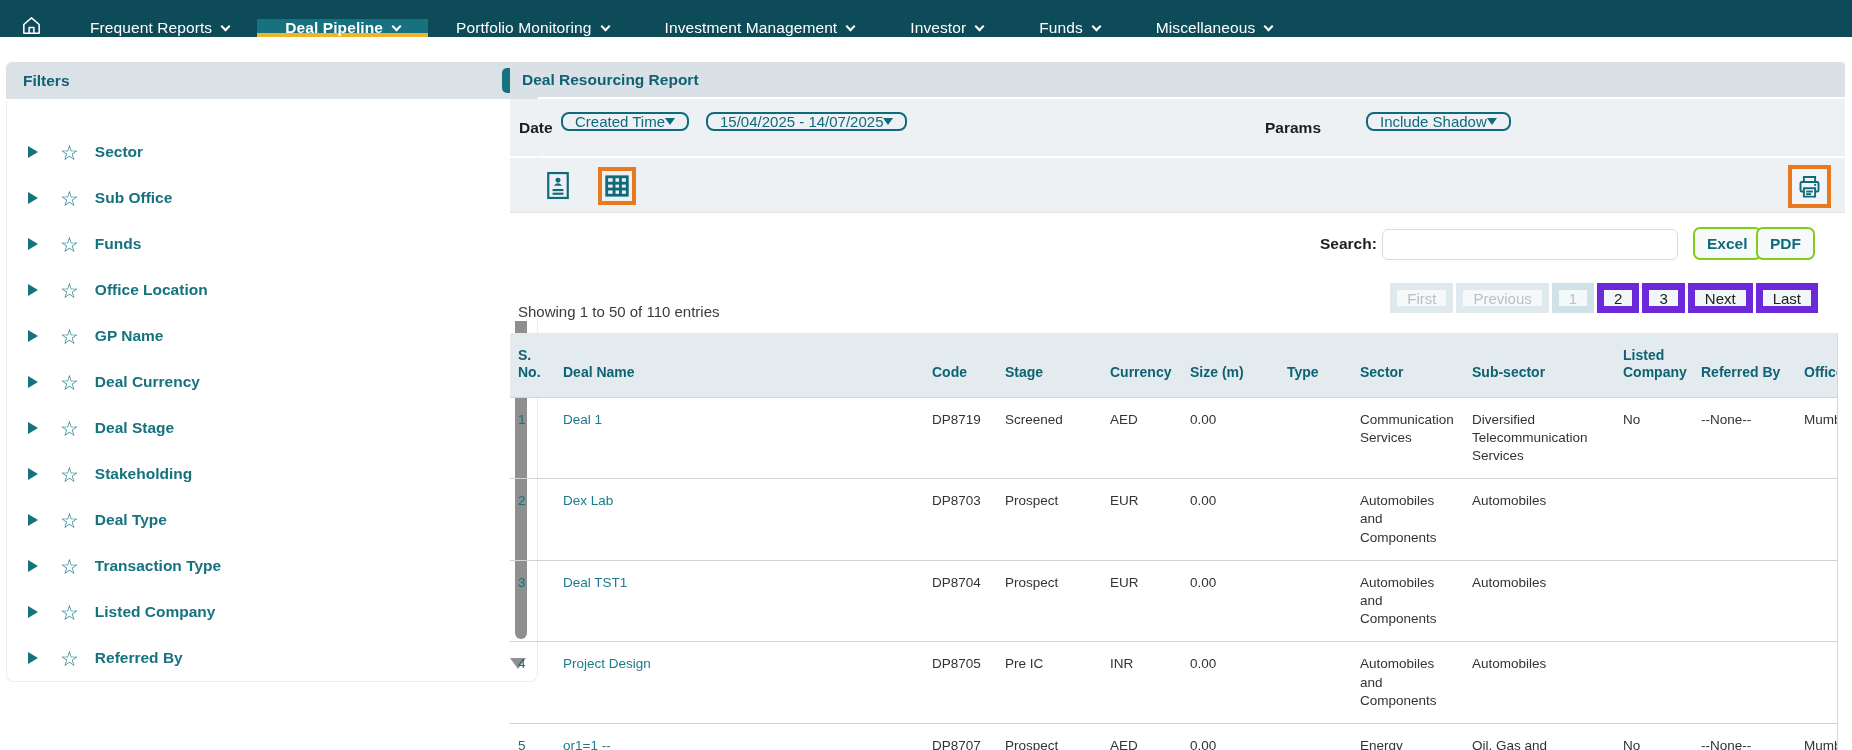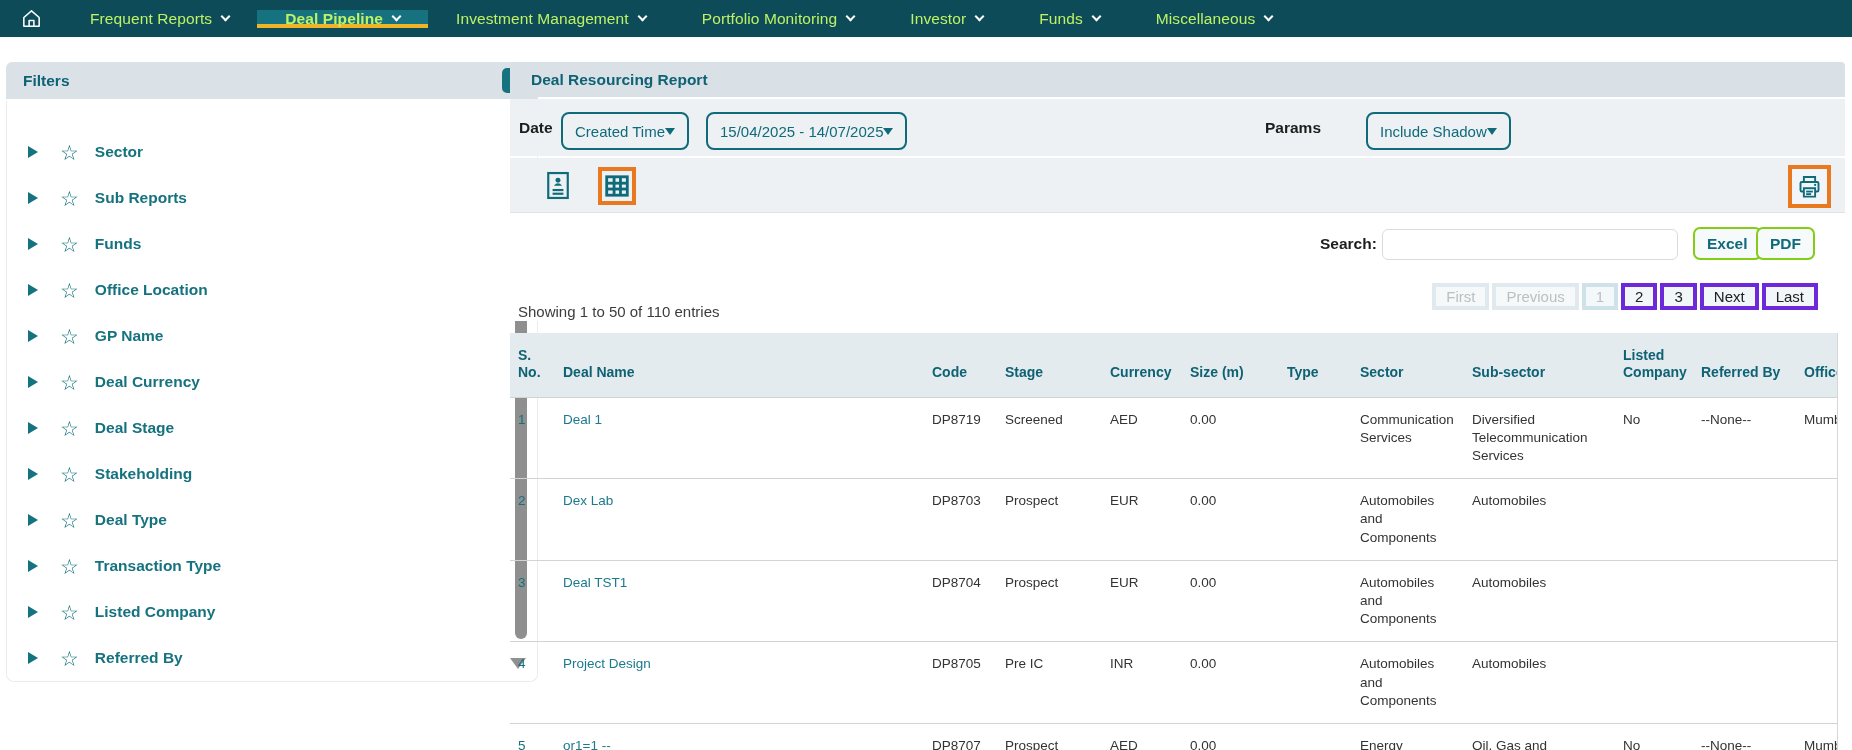--- a/index.html
+++ b/index.html
@@ -1,21 +1,21 @@
 <!DOCTYPE html>
 <html><head>
 <meta charset="utf-8">
 <style>
   * { box-sizing: border-box; margin: 0; padding: 0; }
   html,body { width:1852px; height:750px; overflow:hidden; background:#fff;
     font-family:"Liberation Sans", sans-serif; }
 
   
   .topnav { position:absolute; left:0; top:0; width:1852px; height:37px;
-    background:#0d4b58; display:flex; align-items:center; color:#bef264; }
+    background:#0d4b58; display:flex; align-items:flex-end; color:#ffffff; }
   .nav-home { width:62px; display:flex; align-items:center; justify-content:center; cursor:pointer; }
   .nav-item { display:flex; align-items:center; gap:10px; padding:0 28px;
     font-size:15.5px; letter-spacing:.1px; cursor:pointer; white-space:nowrap; }
   .nav-item.active { background:#16727f; font-weight:bold; box-shadow: inset 0 -4px 0 #f0b429; }
   .chev { width:7px; height:7px; border-right:2px solid #fff; border-bottom:2px solid #fff;
     transform:rotate(45deg); margin-top:-4px; }
 
   
   .filters-panel { position:absolute; left:6px; top:62px; width:532px; }
   .filters-header { height:37px; background:#dbe2e7; border-radius:6px 6px 0 0;
@@ -42,28 +42,28 @@
     border-bottom:11px solid #909090; }
   .scroll-thumb { position:absolute; right:10px; top:62px; width:12px; height:476px;
     background:#8f8f8f; border-radius:7px; }
   .scroll-down { position:absolute; right:11px; bottom:12px; width:0; height:0;
     border-left:8px solid transparent; border-right:8px solid transparent;
     border-top:11px solid #909090; }
 
   
   .content { position:absolute; left:510px; top:62px; width:1335px; }
   .report-header { height:35px; background:#d9e1e7; border-radius:4px 4px 0 0;
-    display:flex; align-items:center; padding-left:21px; }
+    display:flex; align-items:center; padding-left:12px; }
   .report-title { font-size:15.5px; font-weight:bold; color:#0e6273; }
 
   .toolbar-row1 { position:relative; height:57px; background:#edf1f4; margin-top:2px; }
   .lbl { position:absolute; font-weight:bold; color:#1d1d1d; font-size:15.5px; top:20px; }
   .lbl-date { left:9px; }
   .lbl-params { left:755px; }
-  .dd { position:absolute; top:13px; height:38px; display:flex; align-items:center; 
+  .dd { position:absolute; top:13px; height:19px; display:flex; align-items:center; 
     border:2px solid #0f6a7a; border-radius:8px; padding:0 12px; color:#0f6a7a;
     font-size:15px; background:transparent; cursor:pointer; white-space:nowrap;
     font-family:"Liberation Sans", sans-serif; }
   .dd-date-type { left:51px; }
   .dd-date-range { left:196px; }
   .dd-params { left:856px; }
   .caret { width:0; height:0; border-left:5px solid transparent;
     border-right:5px solid transparent; border-top:7px solid #0f6a7a; }
 
   .toolbar-row2 { position:relative; height:55px; background:#edf1f4; margin-top:2px;
@@ -83,21 +83,21 @@
     border:2px solid #84cc16; border-radius:7px; color:#0f6a7a; font-weight:bold;
     font-size:15.5px; cursor:pointer; font-family:"Liberation Sans", sans-serif; }
   .btn-excel { left:1183px; }
   .btn-pdf { left:1246px; }
 
   .meta-row { position:relative; height:46px; background:#fff; }
   .showing { position:absolute; left:8px; top:28px; font-size:15px; color:#3c3c3c; }
   .pagination { position:absolute; right:27px; top:8px; display:flex; gap:3px; }
   .page-btn { min-width:29px; height:27px; padding:8px 10px; display:flex; align-items:center;
     justify-content:center; font-size:15px; color:#202020; background:#f1f6f8;
-    border:4px solid #6d28d9; cursor:pointer; font-family:"Liberation Sans", sans-serif; }
+    border:7px solid #6d28d9; cursor:pointer; font-family:"Liberation Sans", sans-serif; }
   .page-btn.disabled { color:#b9bfc2; border-color:#e0eaee; background:#f6f9fa; cursor:default; }
   .page-btn.current { color:#b9bfc2; border-color:#cfe2e8; background:#f3f8fa; cursor:default; }
 
   .table-wrap { margin-top:12px; width:1328px; overflow:hidden; border-right:1px solid #d5d8da; }
   table { width:1460px; table-layout:fixed; border-collapse:collapse; }
   thead th { height:64px; background:#e3ebef; color:#0e6273; font-weight:bold; font-size:14px;
     text-align:left; vertical-align:bottom; padding:8px 8px 15px 8px; line-height:1.25; }
   tbody tr { height:71px; }
   tbody td { vertical-align:top; padding:13px 8px; font-size:13.5px; color:#333;
     border-top:1px solid #cfd4d6; line-height:1.35; }
@@ -121,25 +121,25 @@
   </div>
   <div class="nav-item">
     <span>Frequent Reports</span>
     <i class="chev"></i>
   </div>
   <div class="nav-item active">
     <span>Deal Pipeline</span>
     <i class="chev"></i>
   </div>
   <div class="nav-item">
+    <span>Portfolio Monitoring</span>
+    <i class="chev"></i>
+  </div>
+  <div class="nav-item">
     <span>Investment Management</span>
-    <i class="chev"></i>
-  </div>
-  <div class="nav-item">
-    <span>Portfolio Monitoring</span>
     <i class="chev"></i>
   </div>
   <div class="nav-item">
     <span>Investor</span>
     <i class="chev"></i>
   </div>
   <div class="nav-item">
     <span>Funds</span>
     <i class="chev"></i>
   </div>
@@ -158,21 +158,21 @@
   </div>
   <div class="filters-list">
     <div class="filter-item">
       <span class="tri-right"></span>
       <span class="star">☆</span>
       <span class="filter-label">Sector</span>
     </div>
     <div class="filter-item">
       <span class="tri-right"></span>
       <span class="star">☆</span>
-      <span class="filter-label">Sub Reports</span>
+      <span class="filter-label">Sub Office</span>
     </div>
     <div class="filter-item">
       <span class="tri-right"></span>
       <span class="star">☆</span>
       <span class="filter-label">Funds</span>
     </div>
     <div class="filter-item">
       <span class="tri-right"></span>
       <span class="star">☆</span>
       <span class="filter-label">Office Location</span>

